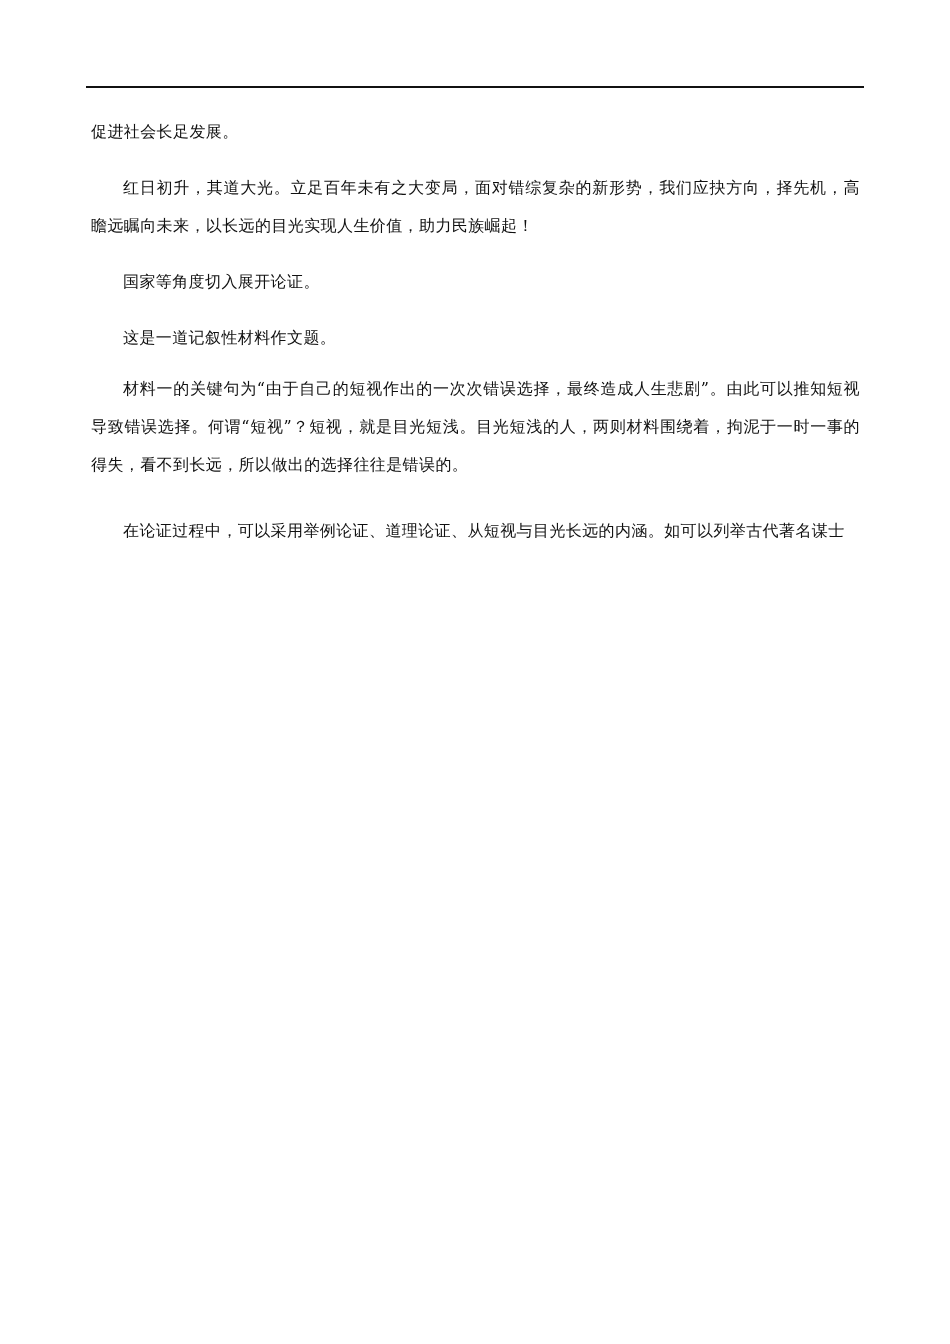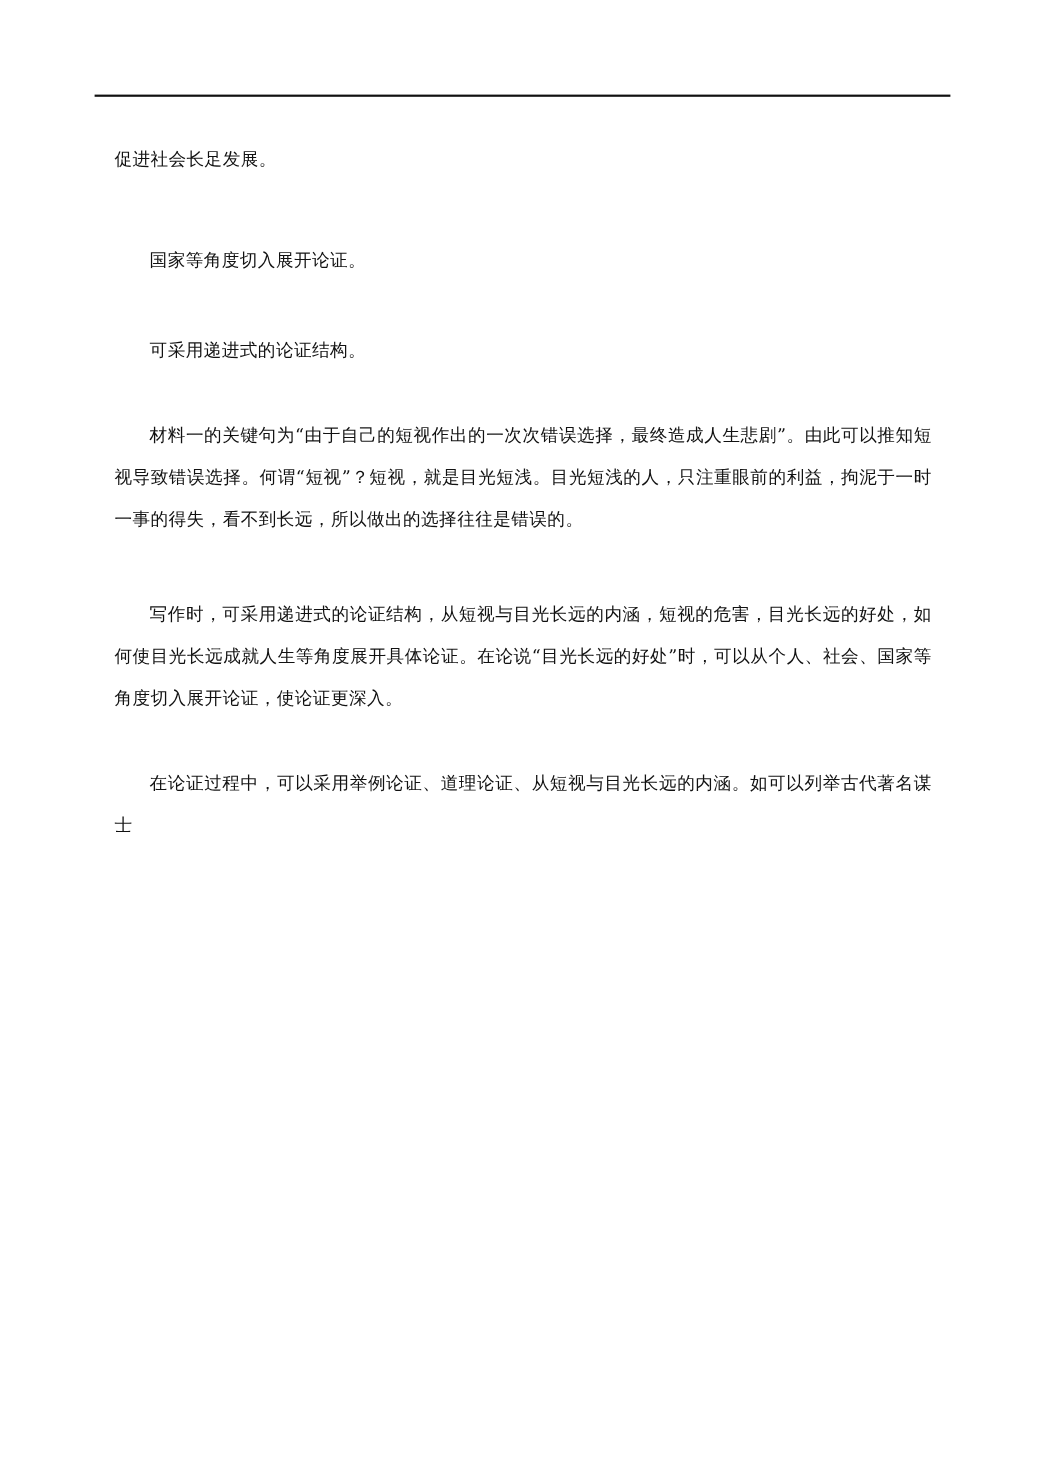--- a/index.html
+++ b/index.html
@@ -1,41 +1,41 @@
 <!DOCTYPE html>
 <html><head>
 <meta charset="utf-8">
 <style>
   html, body { margin: 0; padding: 0; background: #ffffff; }
   body { width: 950px; height: 1344px; position: relative; overflow: hidden;
          font-family: "DejaVu Serif", "Liberation Serif", serif; color: #111; }
   .rule { position: absolute; left: 86px; top: 86px; width: 778px; height: 0;
           border-top: 2px solid #111; }
   .content { position: absolute; left: 87px; top: 109px; width: 777px; }
-  .p { font-size: 16px; line-height: 38px; margin: 17px; text-align: justify;
+  .p { font-size: 16px; line-height: 38px; margin: 4px; text-align: justify;
        text-justify: inter-character; letter-spacing: 0.4px; }
   .p.indent { text-indent: 32px; }
   .gap { height: 5px; }
 </style>
 </head>
 <body>
 
 <div class="rule"></div>
 
 <div class="content">
   <p class="p">促进社会长足发展。</p>
   <div class="gap"></div>
   <div class="gap"></div>
+  <p class="p indent">红日初升，其道大光。立足百年未有之大变局，面对错综复杂的新形势，我们应抉方向，择先机，高瞻远瞩向未来，以长远的目光实现人生价值，助力民族崛起！</p>
   <div class="gap"></div>
   <div class="gap"></div>
   <p class="p indent">国家等角度切入展开论证。</p>
   <div class="gap"></div>
   <div class="gap"></div>
-  <p class="p indent">可采用递进式的论证结构。</p>
+  <p class="p indent">这是一道记叙性材料作文题。</p>
   <div class="gap"></div>
-  <p class="p indent">材料一的关键句为“由于自己的短视作出的一次次错误选择，最终造成人生悲剧”。由此可以推知短视导致错误选择。何谓“短视”？短视，就是目光短浅。目光短浅的人，只注重眼前的利益，拘泥于一时一事的得失，看不到长远，所以做出的选择往往是错误的。</p>
+  <p class="p indent">材料一的关键句为“由于自己的短视作出的一次次错误选择，最终造成人生悲剧”。由此可以推知短视导致错误选择。何谓“短视”？短视，就是目光短浅。目光短浅的人，两则材料围绕着，拘泥于一时一事的得失，看不到长远，所以做出的选择往往是错误的。</p>
   <div class="gap"></div>
   <div class="gap"></div>
   <div class="gap"></div>
-  <p class="p indent">写作时，可采用递进式的论证结构，从短视与目光长远的内涵，短视的危害，目光长远的好处，如何使目光长远成就人生等角度展开具体论证。在论说“目光长远的好处”时，可以从个人、社会、国家等角度切入展开论证，使论证更深入。</p>
   <div class="gap"></div>
   <p class="p indent">在论证过程中，可以采用举例论证、道理论证、从短视与目光长远的内涵。如可以列举古代著名谋士</p>
 </div>
 
 </body></html>

